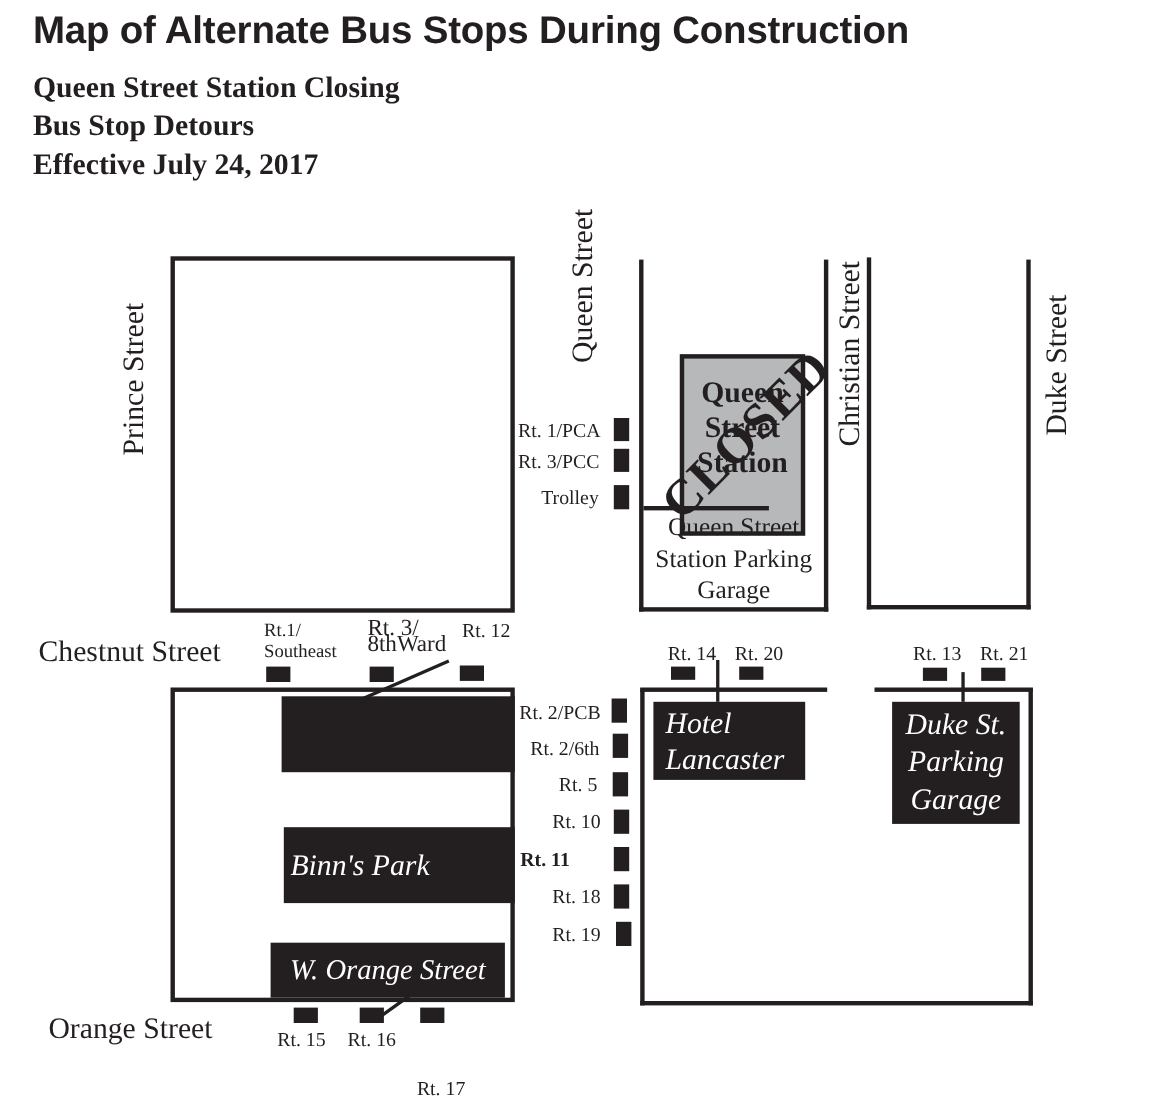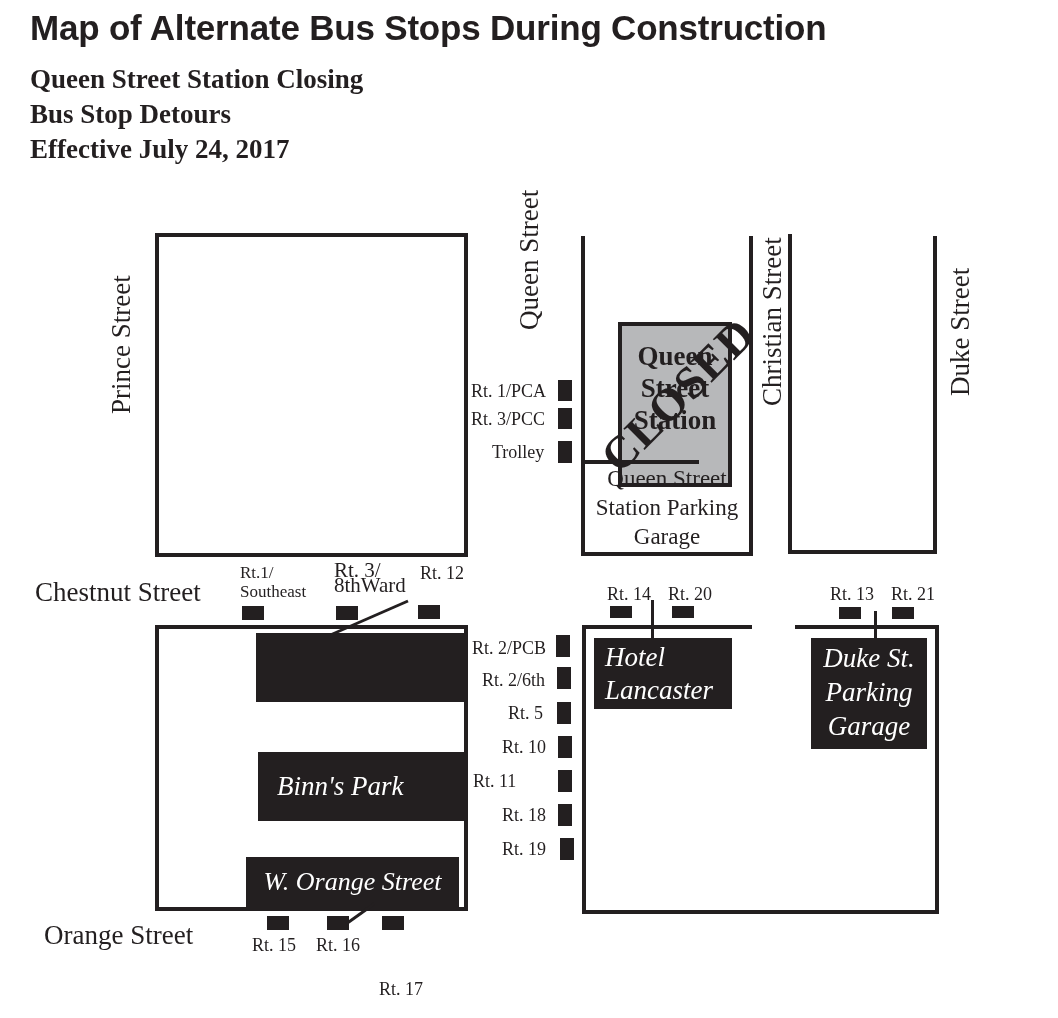--- a/index.html
+++ b/index.html
@@ -82,21 +82,21 @@
 
 <svg class="abs" style="left:320px; top:598px;" width="92" height="42">
   <line x1="88" y1="3" x2="8" y2="38" stroke="#231f20" stroke-width="3"></line>
 </svg>
 
 <div class="abs" style="left:155px; top:625px; width:313px; height:286px; border:4px solid #231f20; box-sizing:border-box;"></div>
 
 <div class="abs blk" style="left:256px; top:633px; width:212px; height:69px; font-size:26px; line-height:33px; text-align:center;">
 </div>
 
-<div class="abs blk" style="left:258px; top:752px; width:210px; height:69px; font-size:27px; line-height:69px; padding-left:19px; box-sizing:border-box;">Binn's Park</div>
+<div class="abs blk" style="left:258px; top:752px; width:210px; height:69px; font-size:27px; line-height:69px; padding-left:6px; box-sizing:border-box;">Binn's Park</div>
 
 <div class="abs blk" style="left:246px; top:857px; width:213px; height:50px; font-size:26px; line-height:50px; text-align:center;">W. Orange Street</div>
 
 <div class="abs stop" style="left:267px; top:916px; width:22px; height:14px;"></div>
 <div class="abs stop" style="left:327px; top:916px; width:22px; height:14px;"></div>
 <div class="abs stop" style="left:382px; top:916px; width:22px; height:14px;"></div>
 <svg class="abs" style="left:340px; top:900px;" width="40" height="28">
   <line x1="34" y1="4" x2="6" y2="24" stroke="#231f20" stroke-width="3"></line>
 </svg>
 <div class="abs serif stop-lbl" style="left:252px; top:935px;">Rt. 15</div>
@@ -104,21 +104,21 @@
 <div class="abs serif stop-lbl" style="left:379px; top:934px;margin-top:45px;">Rt. 17</div>
 
 <div class="abs serif stop-lbl" style="left:472px; top:638px;">Rt. 2/PCB</div>
 <div class="abs stop" style="left:556px; top:635px; width:14px; height:22px;"></div>
 <div class="abs serif stop-lbl" style="left:482px; top:670px;">Rt. 2/6th</div>
 <div class="abs stop" style="left:557px; top:667px; width:14px; height:22px;"></div>
 <div class="abs serif stop-lbl" style="left:508px; top:703px;">Rt. 5</div>
 <div class="abs stop" style="left:557px; top:702px; width:14px; height:22px;"></div>
 <div class="abs serif stop-lbl" style="left:502px; top:737px;">Rt. 10</div>
 <div class="abs stop" style="left:558px; top:736px; width:14px; height:22px;"></div>
-<div class="abs serif stop-lbl" style="left:473px; top:771px;">Rt. 11</div>
+<div class="abs serif stop-lbl" style="left:473px; top:771px;font-weight:bold;">Rt. 11</div>
 <div class="abs stop" style="left:558px; top:770px; width:14px; height:22px;"></div>
 <div class="abs serif stop-lbl" style="left:502px; top:805px;">Rt. 18</div>
 <div class="abs stop" style="left:558px; top:804px; width:14px; height:22px;"></div>
 <div class="abs serif stop-lbl" style="left:502px; top:839px;">Rt. 19</div>
 <div class="abs stop" style="left:560px; top:838px; width:14px; height:22px;"></div>
 
 <div class="abs ln" style="left:582px; top:626px; width:4px; height:288px;"></div>
 <div class="abs ln" style="left:582px; top:625px; width:170px; height:4px;"></div>
 <div class="abs ln" style="left:582px; top:910px; width:357px; height:4px;"></div>
 <div class="abs ln" style="left:795px; top:625px; width:144px; height:4px;"></div>

